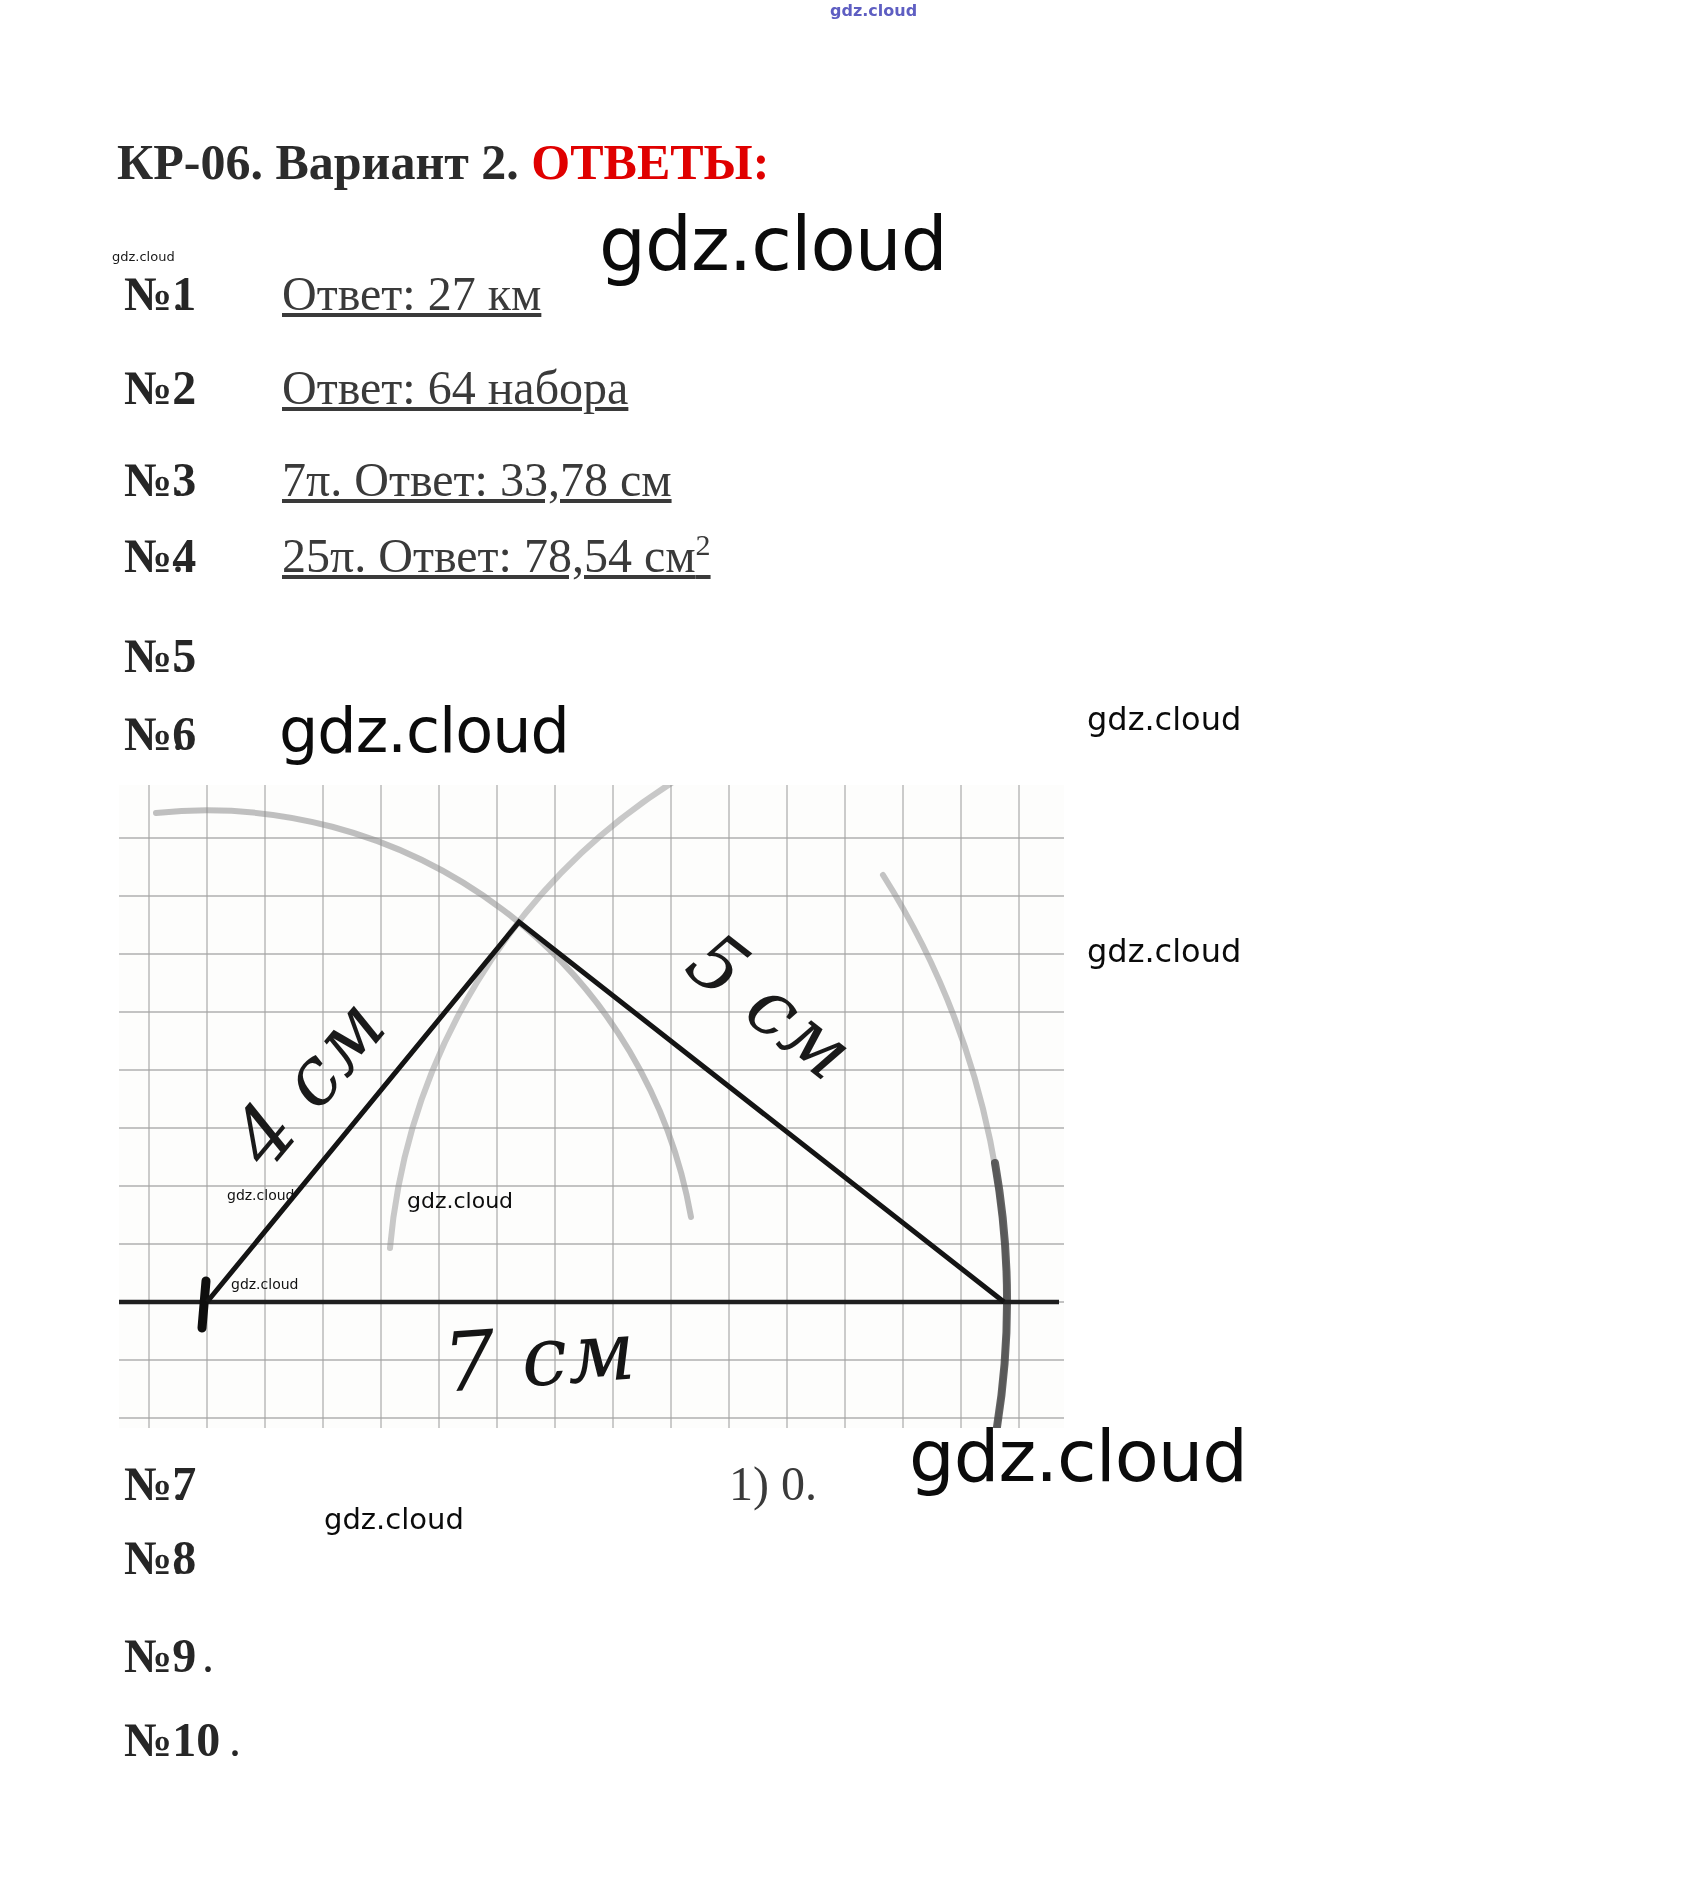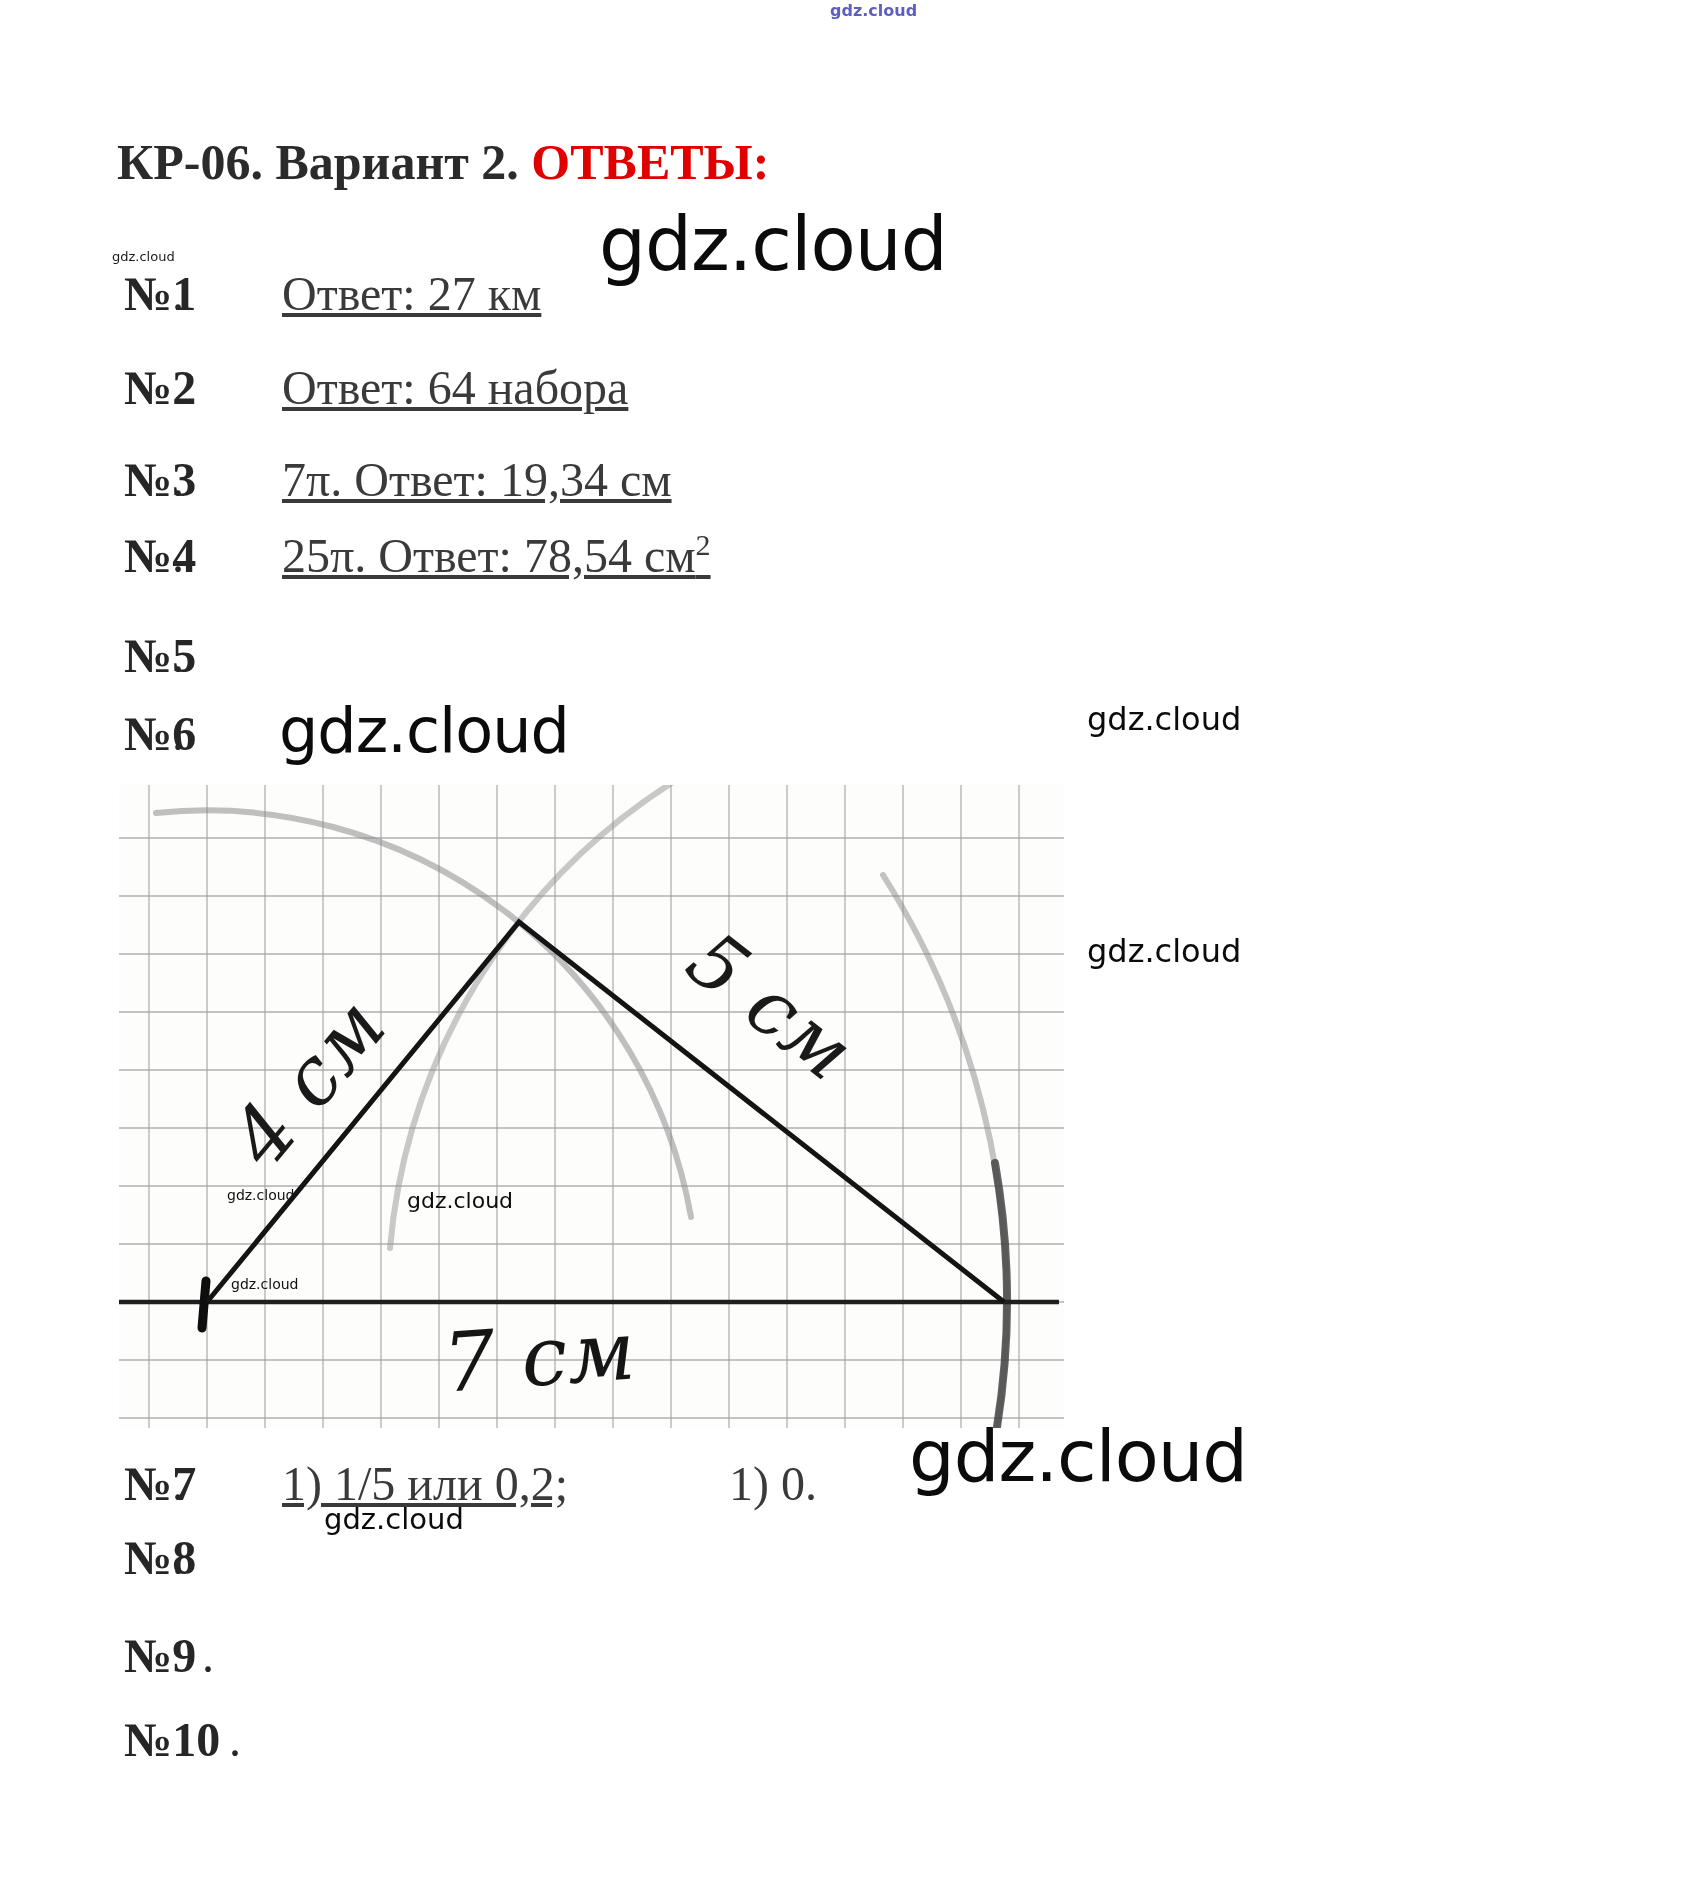--- a/index.html
+++ b/index.html
@@ -54,21 +54,21 @@
 
   <div class="ans" style="top:360px;">
     <span class="num">№2</span>
       <span class="num" style="left:148px;font-weight:normal;">.</span>
     <span class="txt">Ответ: 64 набора</span>
   </div>
 
   <div class="ans" style="top:452px;">
     <span class="num">№3</span>
       <span class="num" style="left:148px;font-weight:normal;">.</span>
-    <span class="txt">7π. Ответ: 19,34 см</span>
+    <span class="txt">7π. Ответ: 33,78 см</span>
   </div>
 
   <div class="ans" style="top:528px;">
     <span class="num">№4</span>
       <span class="num" style="left:148px;font-weight:normal;">.</span>
     <span class="txt"><span>25π. Ответ: 78,54 см</span><sup>2</sup></span>
   </div>
 
   <div class="ans" style="top:628px;">
     <span class="num">№5</span>
@@ -134,21 +134,20 @@
 
       <text x="108" y="415" font-family="DejaVu Sans, sans-serif" font-size="14" fill="#111111">gdz.cloud</text>
       <text x="288" y="423" font-family="DejaVu Sans, sans-serif" font-size="22" fill="#0d0d0d">gdz.cloud</text>
       <text x="112" y="504" font-family="DejaVu Sans, sans-serif" font-size="14" fill="#111111">gdz.cloud</text>
     </svg>
   </div>
 
   <div class="ans" style="top:1456px;">
     <span class="num">№7</span>
       <span class="num" style="left:148px;font-weight:normal;">.</span>
-    <span class="txt">1) 1/5 или 0,2;</span>
     <span class="p2">1) 0.</span>
   </div>
 
   <div class="abs wm wm-big3" style="left:885px; top:1420px;">gdz.cloud</div>
 
   <div class="abs wm wm-med2" style="left:300px; top:1505px;">gdz.cloud</div>
 
   <div class="ans" style="top:1530px;">
     <span class="num">№8</span>
       <span class="num" style="left:148px;font-weight:normal;">.</span>

